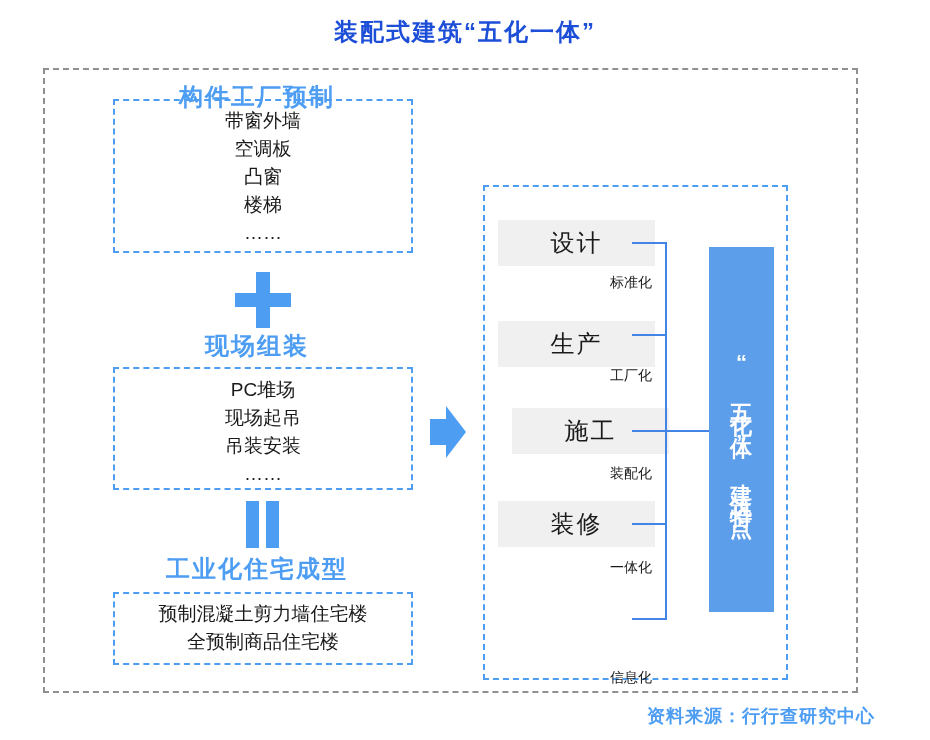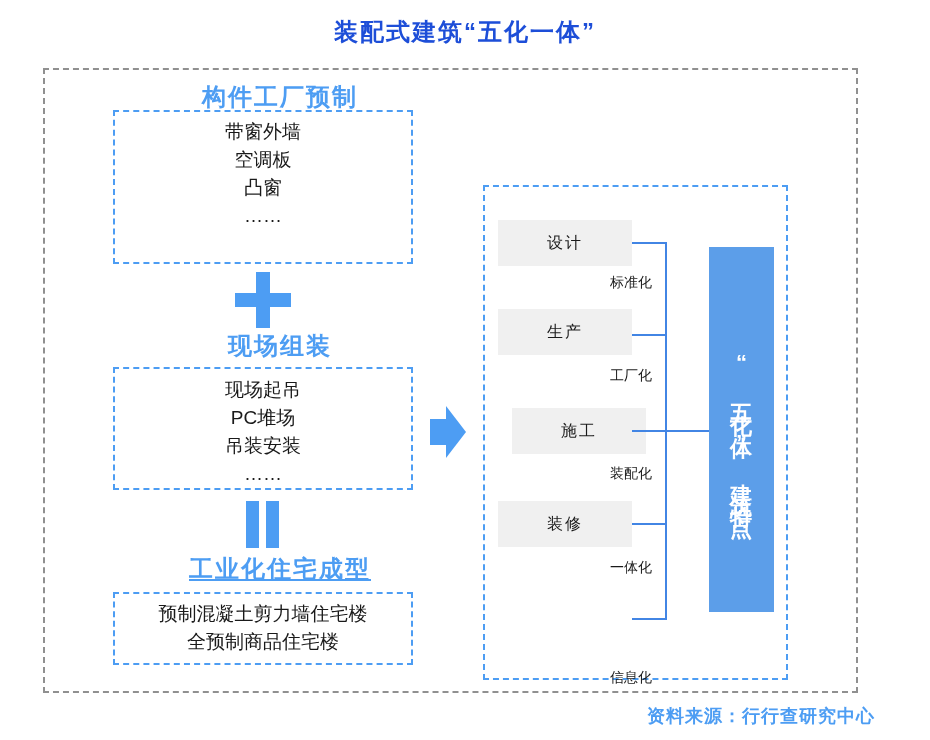--- a/index.html
+++ b/index.html
@@ -24,38 +24,38 @@
   }
   .outer {
     position: absolute;
     left: 43px; top: 68px;
     width: 811px; height: 621px;
     border: 2px dashed var(--outer-gray);
   }
   
   .lh {
     position: absolute;
-    left: 130px; width: 300px;
+    left: 107px; width: 300px;
     text-align: center;
     font-weight: bold;
     font-size: 24px;
     letter-spacing: 2px;
     color: var(--accent);
   }
   .lh1 { top: 81px; }
   .lh2 { top: 330px; }
-  .lh3 { top: 553px; text-decoration: underline; }
+  .lh3 { top: 553px; }
   .lbox {
     position: absolute;
     left: 113px; width: 296px;
     border: 2px dashed var(--accent);
     text-align: center;
     font-size: 19px;
   }
-  .lbox1 { top: 110px; height: 144px; padding-top: 6px; }
+  .lbox1 { top: 99px; height: 144px; padding-top: 6px; }
   .lbox2 { top: 367px; height: 112px; padding-top: 7px; }
   .lbox3 { top: 592px; height: 63px; padding-top: 6px; }
   .li { line-height: 28px; }
   .plus { position: absolute; left: 235px; top: 272px; width: 56px; height: 56px; }
   .plus .bar-h { position: absolute; left: 0; top: 21px; width: 56px; height: 14px; background: var(--accent); }
   .plus .bar-v { position: absolute; left: 21px; top: 0; width: 14px; height: 56px; background: var(--accent); }
   .equals { position: absolute; left: 246px; top: 501px; width: 34px; height: 47px; display: flex; gap: 7px; }
   .equals .eb { width: 13px; height: 47px; background: var(--accent); }
   
   .arrow { position: absolute; left: 430px; top: 406px; width: 36px; height: 52px; }
@@ -69,28 +69,28 @@
   }
   
   .inner {
     position: absolute;
     left: 483px; top: 185px;
     width: 301px; height: 491px;
     border: 2px dashed var(--accent);
   }
   .gbox {
     position: absolute;
-    left: 498px; width: 134px; height: 46px;
+    left: 498px; width: 157px; height: 46px;
     background: var(--box-gray);
-    font-size: 16px;
+    font-size: 24px;
     letter-spacing: 2px;
     display: flex; align-items: center; justify-content: center;
   }
   .g0 { top: 220px; }
-  .g1 { top: 309px; text-align: right; }
+  .g1 { top: 321px; text-align: right; }
   .g2 { top: 408px; margin-left: 14px; }
   .g3 { top: 501px; }
   .g4 { top: 596px; }
   .glabel {
     position: absolute;
     left: 498px; width: 154px;
     text-align: right;
     font-size: 14px;
   }
   .gl0 { top: 274px; }
@@ -138,32 +138,33 @@
 
   <div class="title">装配式建筑“五化一体”</div>
 
   <div class="outer"></div>
 
   <div class="lh lh1">构件工厂预制</div>
   <div class="lbox lbox1">
     <div class="li">带窗外墙</div>
     <div class="li">空调板</div>
     <div class="li">凸窗</div>
+    <div class="li">楼梯</div>
     <div class="li">……</div>
   </div>
 
   <div class="plus">
     <div class="bar-h"></div>
     <div class="bar-v"></div>
   </div>
 
   <div class="lh lh2">现场组装</div>
   <div class="lbox lbox2">
+    <div class="li">PC堆场</div>
     <div class="li">现场起吊</div>
-    <div class="li">PC堆场</div>
     <div class="li">吊装安装</div>
     <div class="li">……</div>
   </div>
 
   <div class="equals">
     <div class="eb"></div>
     <div class="eb"></div>
   </div>
 
   <div class="lh lh3">工业化住宅成型</div>

